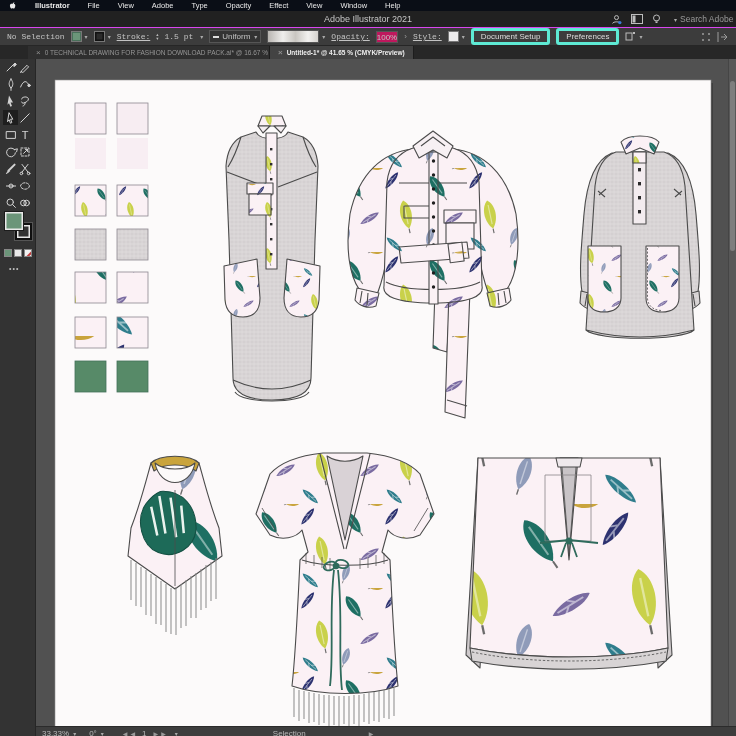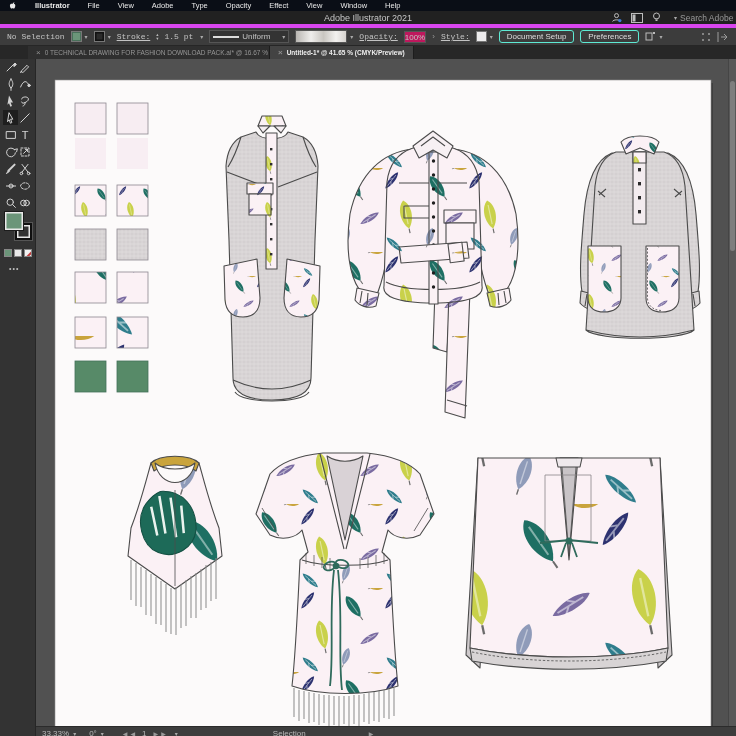--- a/index.html
+++ b/index.html
@@ -6,37 +6,37 @@
   html,body { width:736px; height:736px; overflow:hidden; background:#515151;
     font-family:"Liberation Sans", sans-serif; -webkit-font-smoothing:antialiased; }
   .bar { position:absolute; left:0; right:0; display:flex; align-items:center; }
 
   
   #menubar { top:0; height:11px; background:#0a0e16; color:#e8e8e8; font-size:7.5px; gap:18px; padding:0 8px; z-index:50;}
   #menubar .mi { white-space:nowrap; }
   #menubar .app-name { font-weight:bold; }
 
   
-  #titlebar { top:11px; height:17px; background:#212121; color:#c7c7c7; font-size:9px; z-index:49; border-bottom:4px solid #d946ef;}
+  #titlebar { top:11px; height:17px; background:#212121; color:#c7c7c7; font-size:9px; z-index:49; border-bottom:1px solid #d946ef;}
   #titlebar .title { position:absolute; left:0; right:0; text-align:center; }
   #titlebar .right { position:absolute; right:2px; display:flex; align-items:center; gap:9px; }
   .search-box { display:flex; align-items:center; gap:3px; color:#9a9a9a; font-size:8.5px; width:64px; overflow:hidden; white-space:nowrap;}
 
   
   #controlbar { top:28px; height:18px; background:#3c3c3c; border-bottom:1px solid #262626; color:#c3c3c3; font-size:8px; gap:6px; padding:0 7px; z-index:48; }
   .caret { font-size:6px; color:#aaa; margin-left:1px; }
   .swatch-btn { display:flex; align-items:center; gap:2px; }
   .cb-sep { white-space:nowrap;font-family:Liberation Mono, monospace; }
   .underline { text-decoration:underline; }
   .val-box { background:#be185d; border:1px solid #555; padding:0 0; height:12px; line-height:11px; }
   .stepper { display:flex; flex-direction:column; font-size:4.5px; line-height:4px; color:#bbb; }
-  .line-dd { display:flex; align-items:center; gap:3px; background:#333; border:1px solid #555; height:13px; padding:0 3px; width:80px;}
+  .line-dd { display:flex; align-items:center; gap:3px; background:#333; border:1px solid #555; height:13px; padding:0 3px; width:52px;}
   .line-dd .ln { width:26px; height:2px; background:#ddd; }
   .brush-dd { width:52px; height:13px; border:1px solid #555; background:linear-gradient(90deg,#b9b6b2,#efeeec 30%,#c9c6c1 55%,#f2f1ef 80%,#d6d3cf); }
-  .ctl-btn { border:1px solid #5eead4; border-radius:3px; padding:1px 7px; color:#ddd; background:transparent; font-size:8px; white-space:nowrap;}
+  .ctl-btn { border:3px solid #5eead4; border-radius:3px; padding:1px 7px; color:#ddd; background:transparent; font-size:8px; white-space:nowrap;}
   .mini-swatch { width:11px; height:11px; border:1px solid #777; }
 
   
   #tabbar { top:46px; height:13px; background:#272727; z-index:47; font-size:6.5px; align-items:stretch; }
   .doc-tab { display:flex; align-items:center; gap:4px; padding:0 8px; white-space:nowrap; overflow:hidden; border-right:1px solid #1d1d1d; }
   .doc-tab.inactive { background:#2f2f2f; color:#969696; max-width:242px; margin-left:28px;}
   .doc-tab.active { background:#434343; color:#efefef; font-weight:bold; max-width:172px;}
   .tab-close { font-size:8px; color:#8f8f8f; }
 
   

